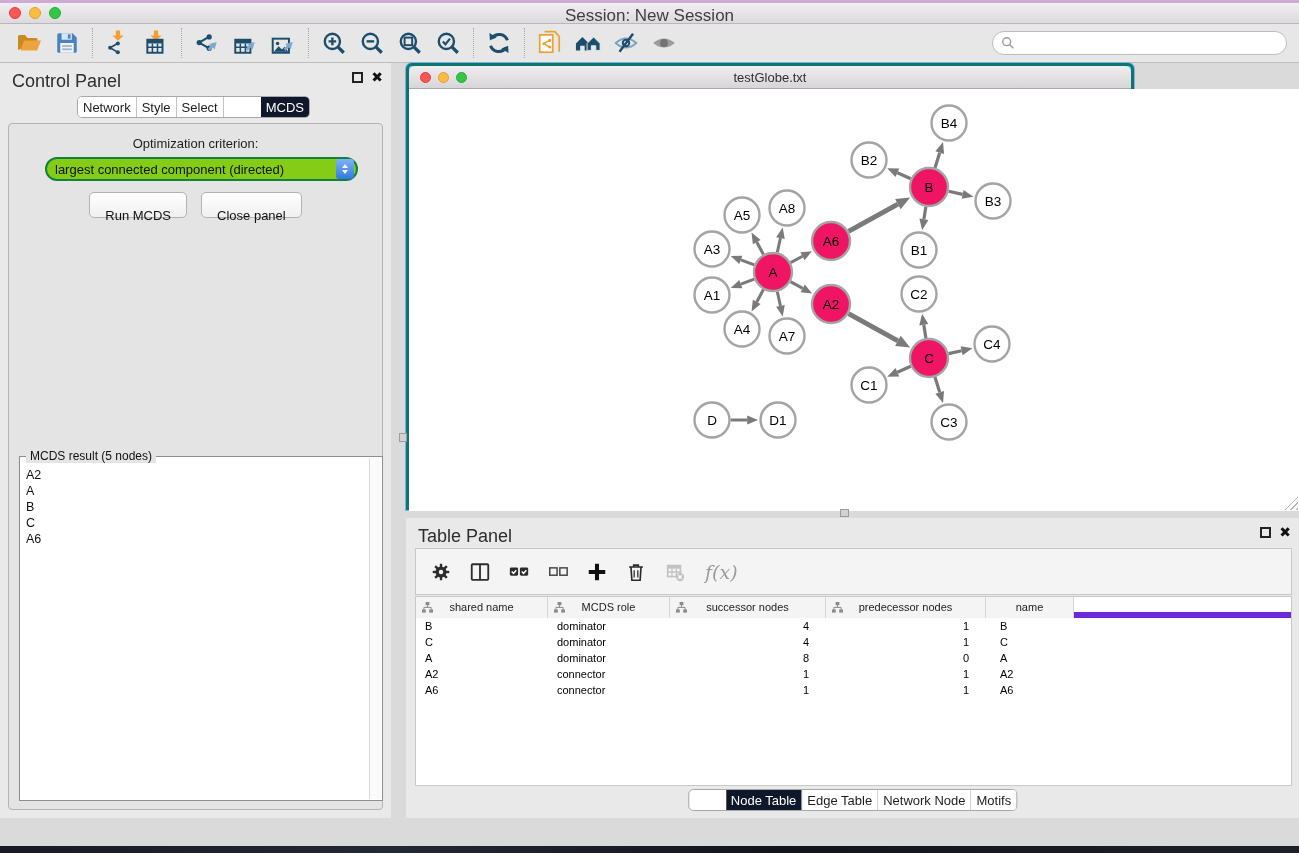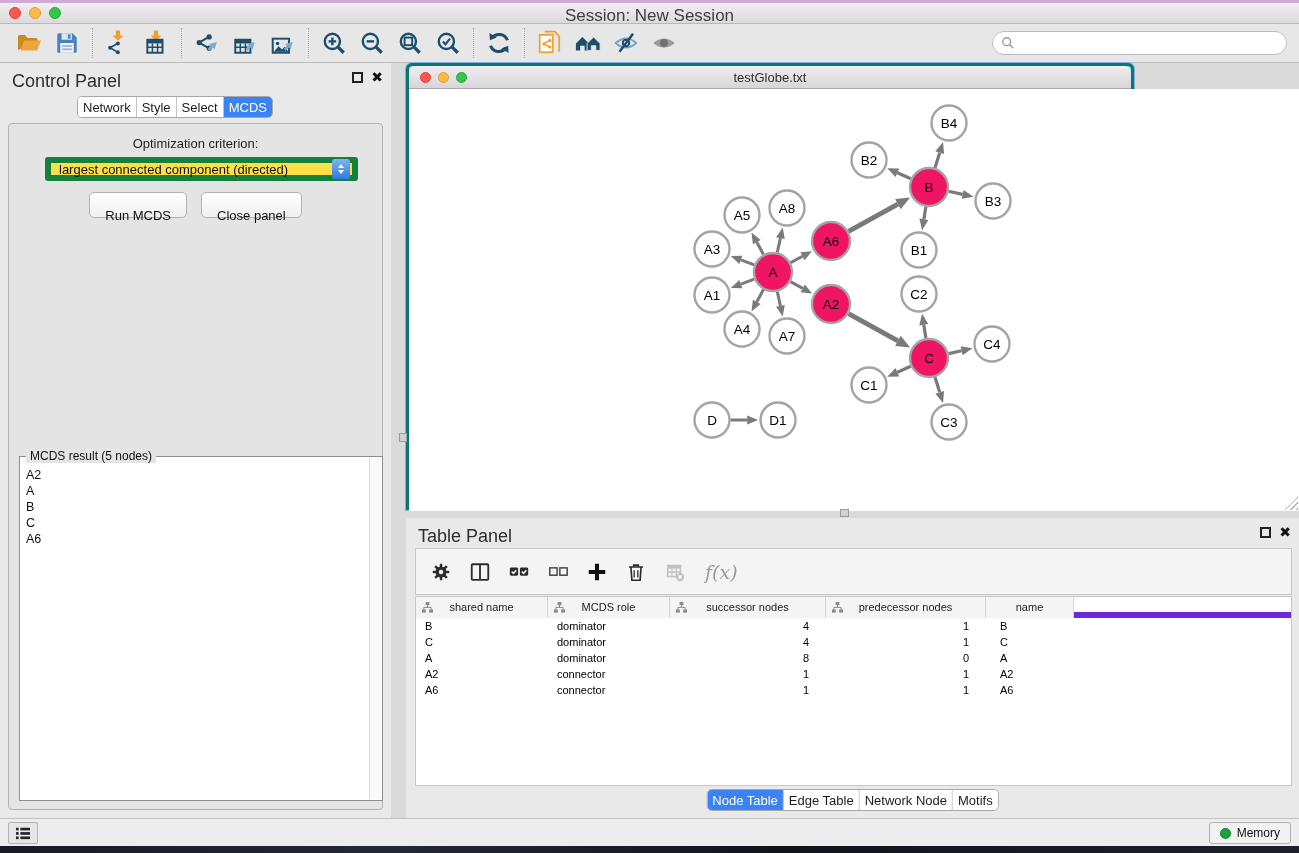--- a/index.html
+++ b/index.html
@@ -27,24 +27,24 @@
   
   .control-panel{position:absolute;left:0;top:63px;width:391px;height:755px;background:#e9e9e9;}
   .panel-head{position:absolute;left:12px;top:8px;font-size:18px;color:#2d2d2d;}
   .panel-btns{position:absolute;right:8px;top:9px;display:flex;gap:8px;align-items:center;}
   .float-btn{width:11px;height:11px;border:2px solid #222;display:inline-block;cursor:pointer;}
   .close-btn{font-size:14px;font-weight:bold;color:#111;line-height:11px;cursor:pointer;}
   .seg-tabs{position:absolute;display:flex;border:1px solid #a8a8a8;border-radius:5px;overflow:hidden;background:#fff;height:22px;}
   .cp-tabs{left:77px;top:33px;}
   .seg{padding:0 5px;font-size:13px;line-height:21px;color:#1d1d1d;background:#fff;border-right:1px solid #c3c3c3;cursor:pointer;white-space:nowrap;}
   .seg:last-child{border-right:none;}
-  .seg.active{background:#3b82f6;color:#fff;}
+  .seg.active{background:#0f172a;color:#fff;margin-left:37px;}
   .cp-pane{position:absolute;left:8px;top:60px;width:375px;height:687px;border:1px solid #b3b3b3;border-radius:4px;background:#e4e4e4;}
   .opt-label{position:absolute;left:0;right:0;top:12px;text-align:center;font-size:13px;color:#1e1e1e;}
-  .dropdown{position:absolute;left:36px;top:33px;width:313px;height:24px;background:#fde047;border:6px solid #15803d;border-radius:3px;display:flex;align-items:center;cursor:pointer;}
+  .dropdown{position:absolute;left:36px;top:33px;width:313px;height:24px;background:#84cc16;border:2px solid #15803d;border-radius:12px;display:flex;align-items:center;cursor:pointer;}
   .dropdown .dd-text{flex:1;font-size:13px;color:#111;padding-left:8px;white-space:nowrap;overflow:hidden;}
   .dd-stepper{width:18px;height:20px;margin-right:2px;border-radius:3px;background:linear-gradient(#7db4f4,#3178e0);display:flex;flex-direction:column;align-items:center;justify-content:center;gap:2px;}
   .dd-stepper i{width:0;height:0;border-left:3.5px solid transparent;border-right:3.5px solid transparent;display:block;}
   .dd-up{border-bottom:4px solid #fff;}
   .dd-down{border-top:4px solid #fff;}
   .btn-row{position:absolute;left:0;right:0;top:68px;display:flex;justify-content:center;gap:14px;}
   .mac-btn{height:26px;padding:12px 15px;background:linear-gradient(#ffffff,#f0f0f0);border:1px solid #b2b2b2;border-radius:5px;font-size:13px;color:#111;line-height:21px;cursor:pointer;}
   .result-box{position:absolute;left:10px;top:332px;width:364px;height:345px;border:1px solid #8e8e8e;background:#fff;}
   .result-legend{position:absolute;left:6px;top:-8px;background:#e4e4e4;padding:0 4px;font-size:12px;color:#111;}
   .result-list{position:absolute;left:1px;top:10px;right:13px;bottom:1px;overflow:hidden;}
@@ -579,32 +579,14 @@
         </div>
       </div>
     <div class="seg-tabs tp-tabs" id="tp-tabs">
         <span class="seg active">Node Table</span>
         <span class="seg">Edge Table</span>
         <span class="seg">Network Node</span>
         <span class="seg">Motifs</span>
       </div>
   </div>
 
-  <div class="statusbar">
-    <div class="list-btn">
-      <svg viewBox="0 0 20 16" width="18" height="14">
-        <g fill="#222">
-            <rect x="2" y="2" width="3" height="3"></rect>
-            <rect x="7" y="2" width="11" height="3"></rect>
-            <rect x="2" y="7" width="3" height="3"></rect>
-            <rect x="7" y="7" width="11" height="3"></rect>
-            <rect x="2" y="12" width="3" height="3"></rect>
-            <rect x="7" y="12" width="11" height="3"></rect>
-          </g>
-      </svg>
-    </div>
-    <div class="memory-btn">
-      <span class="mem-dot"></span>
-      <span>Memory</span>
-    </div>
-  </div>
   <div class="desktop-strip"></div>
 </div>
 
 </body></html>

